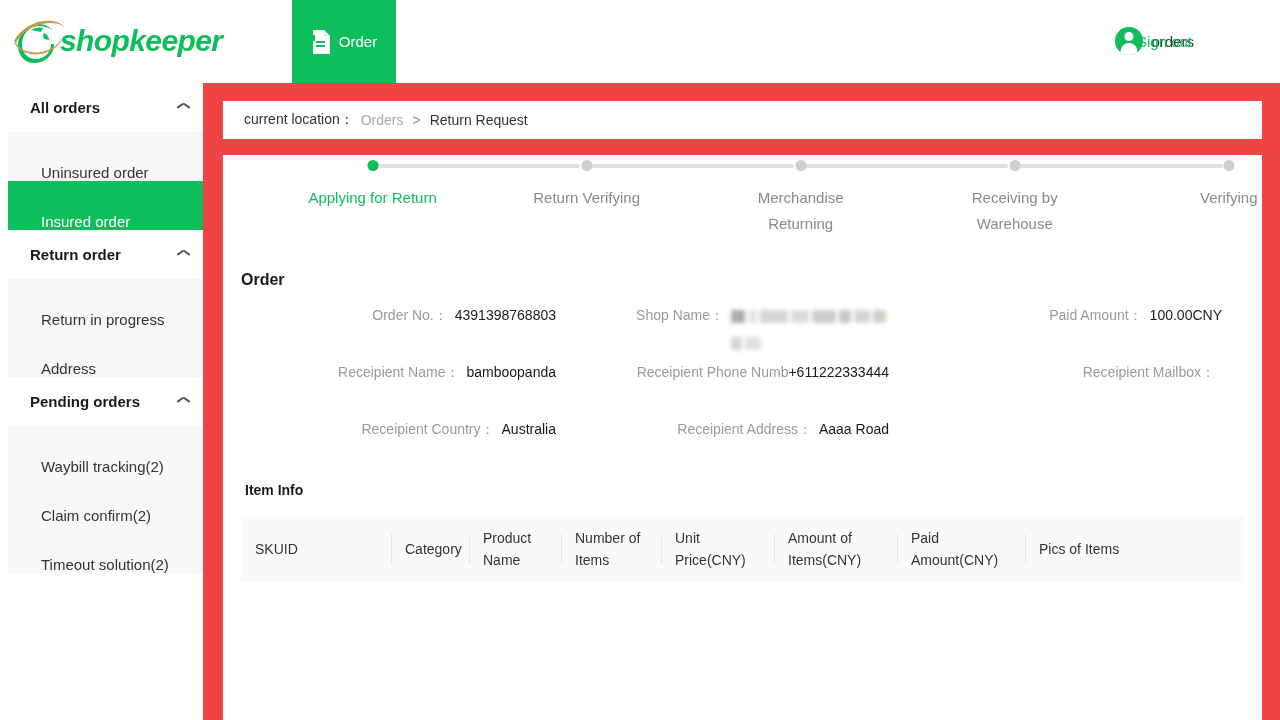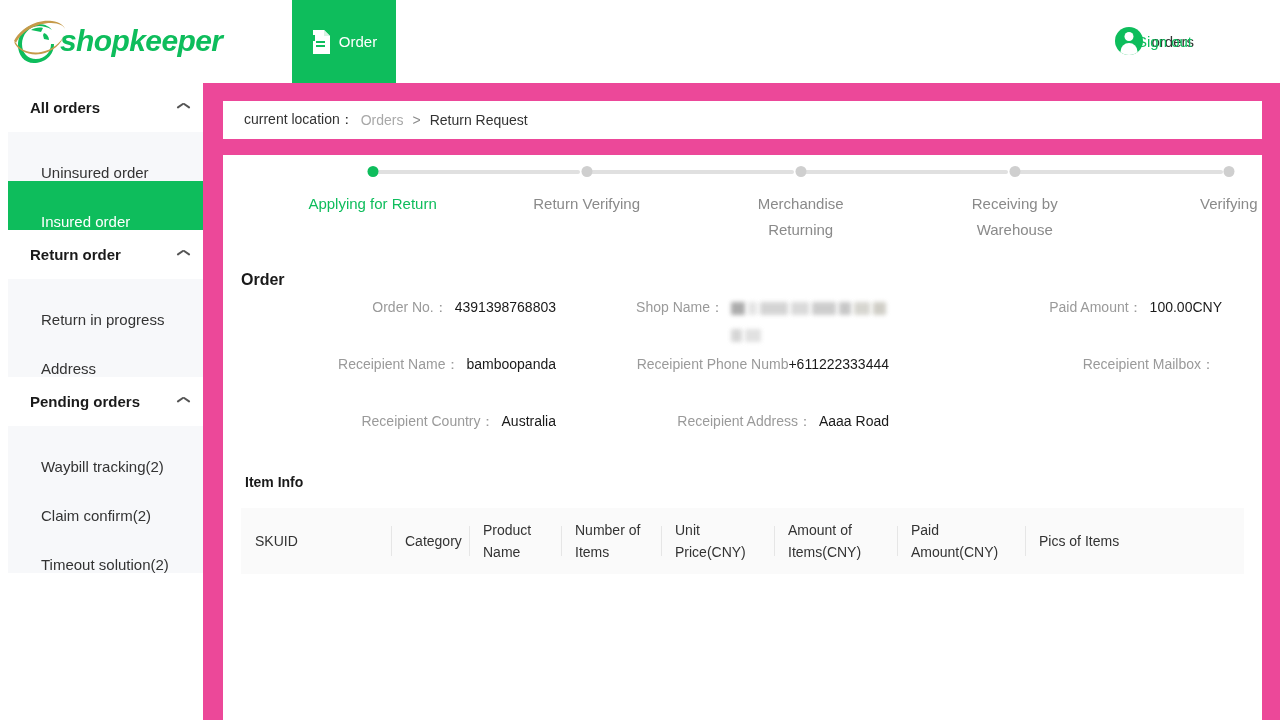--- a/index.html
+++ b/index.html
@@ -86,21 +86,21 @@
     height: 49px; display: flex; align-items: flex-end;
     padding-left: 33px; font-size: 15px; color: #333333;
     background: #f7f8fa; cursor: pointer;
   }
   .sb-item.active { background: #0ebd5c; color: #ffffff; }
 
   
   .main {
     position: absolute; left: 203px; top: 83px;
     width: 1077px; height: 637px;
-    background: #ec4899;
+    background: #ef4444;
     padding: 18px 19px 0 20px;
   }
   .card {
     background: #ffffff; width: 1039px;
   }
   .breadcrumb-card {
     height: 38px; display: flex; align-items: center;
     padding-left: 21px; margin-bottom: 16px;
   }
   .bc-label { font-size: 14px; color: #333333; }
@@ -109,21 +109,21 @@
   .bc-current { font-size: 14px; color: #333333; }
 
   .content-card { min-height: 571px; padding: 0; position: relative; }
 
   
   .stepper { position: relative; height: 112px; padding-top: 34px; }
   .step-track {
     position: absolute; left: 0; top: 0; width: 100%; height: 100%;
   }
   .step {
-    position: absolute; top: 10px; width: 20%;
+    position: absolute; top: 4px; width: 20%;
     display: flex; flex-direction: column; align-items: center;
   }
   .step .dot-row {
     position: relative; width: 100%; height: 13px;
     display: flex; align-items: center;
   }
   .step .dot {
     width: 11px; height: 11px; border-radius: 50%;
     background: #cfcfcf; position: absolute; left: 50%;
     transform: translateX(-50%); z-index: 2;
@@ -138,21 +138,21 @@
     margin-top: 13px; font-size: 15px; color: #8a8a8a;
     text-align: center; line-height: 26px; width: 130px;
   }
   .step.done .slabel { color: #0ebd5c; }
 
   
   .section-title {
     font-size: 16px; font-weight: bold; color: #1a1a1a;
     padding-left: 18px; margin-top: 4px;
   }
-  .field-grid { margin-top: 8px; }
+  .field-grid { margin-top: 16px; }
   .frow { display: flex; height: 57px; }
   .fcell { display: flex; align-items: flex-start; }
   .fcell .flabel {
     font-size: 14px; color: #9a9a9a; text-align: right;
     white-space: nowrap; line-height: 20px;
   }
   .fcell .fval {
     font-size: 14px; color: #1a1a1a; margin-left: 7px;
     line-height: 20px; white-space: nowrap;
   }

